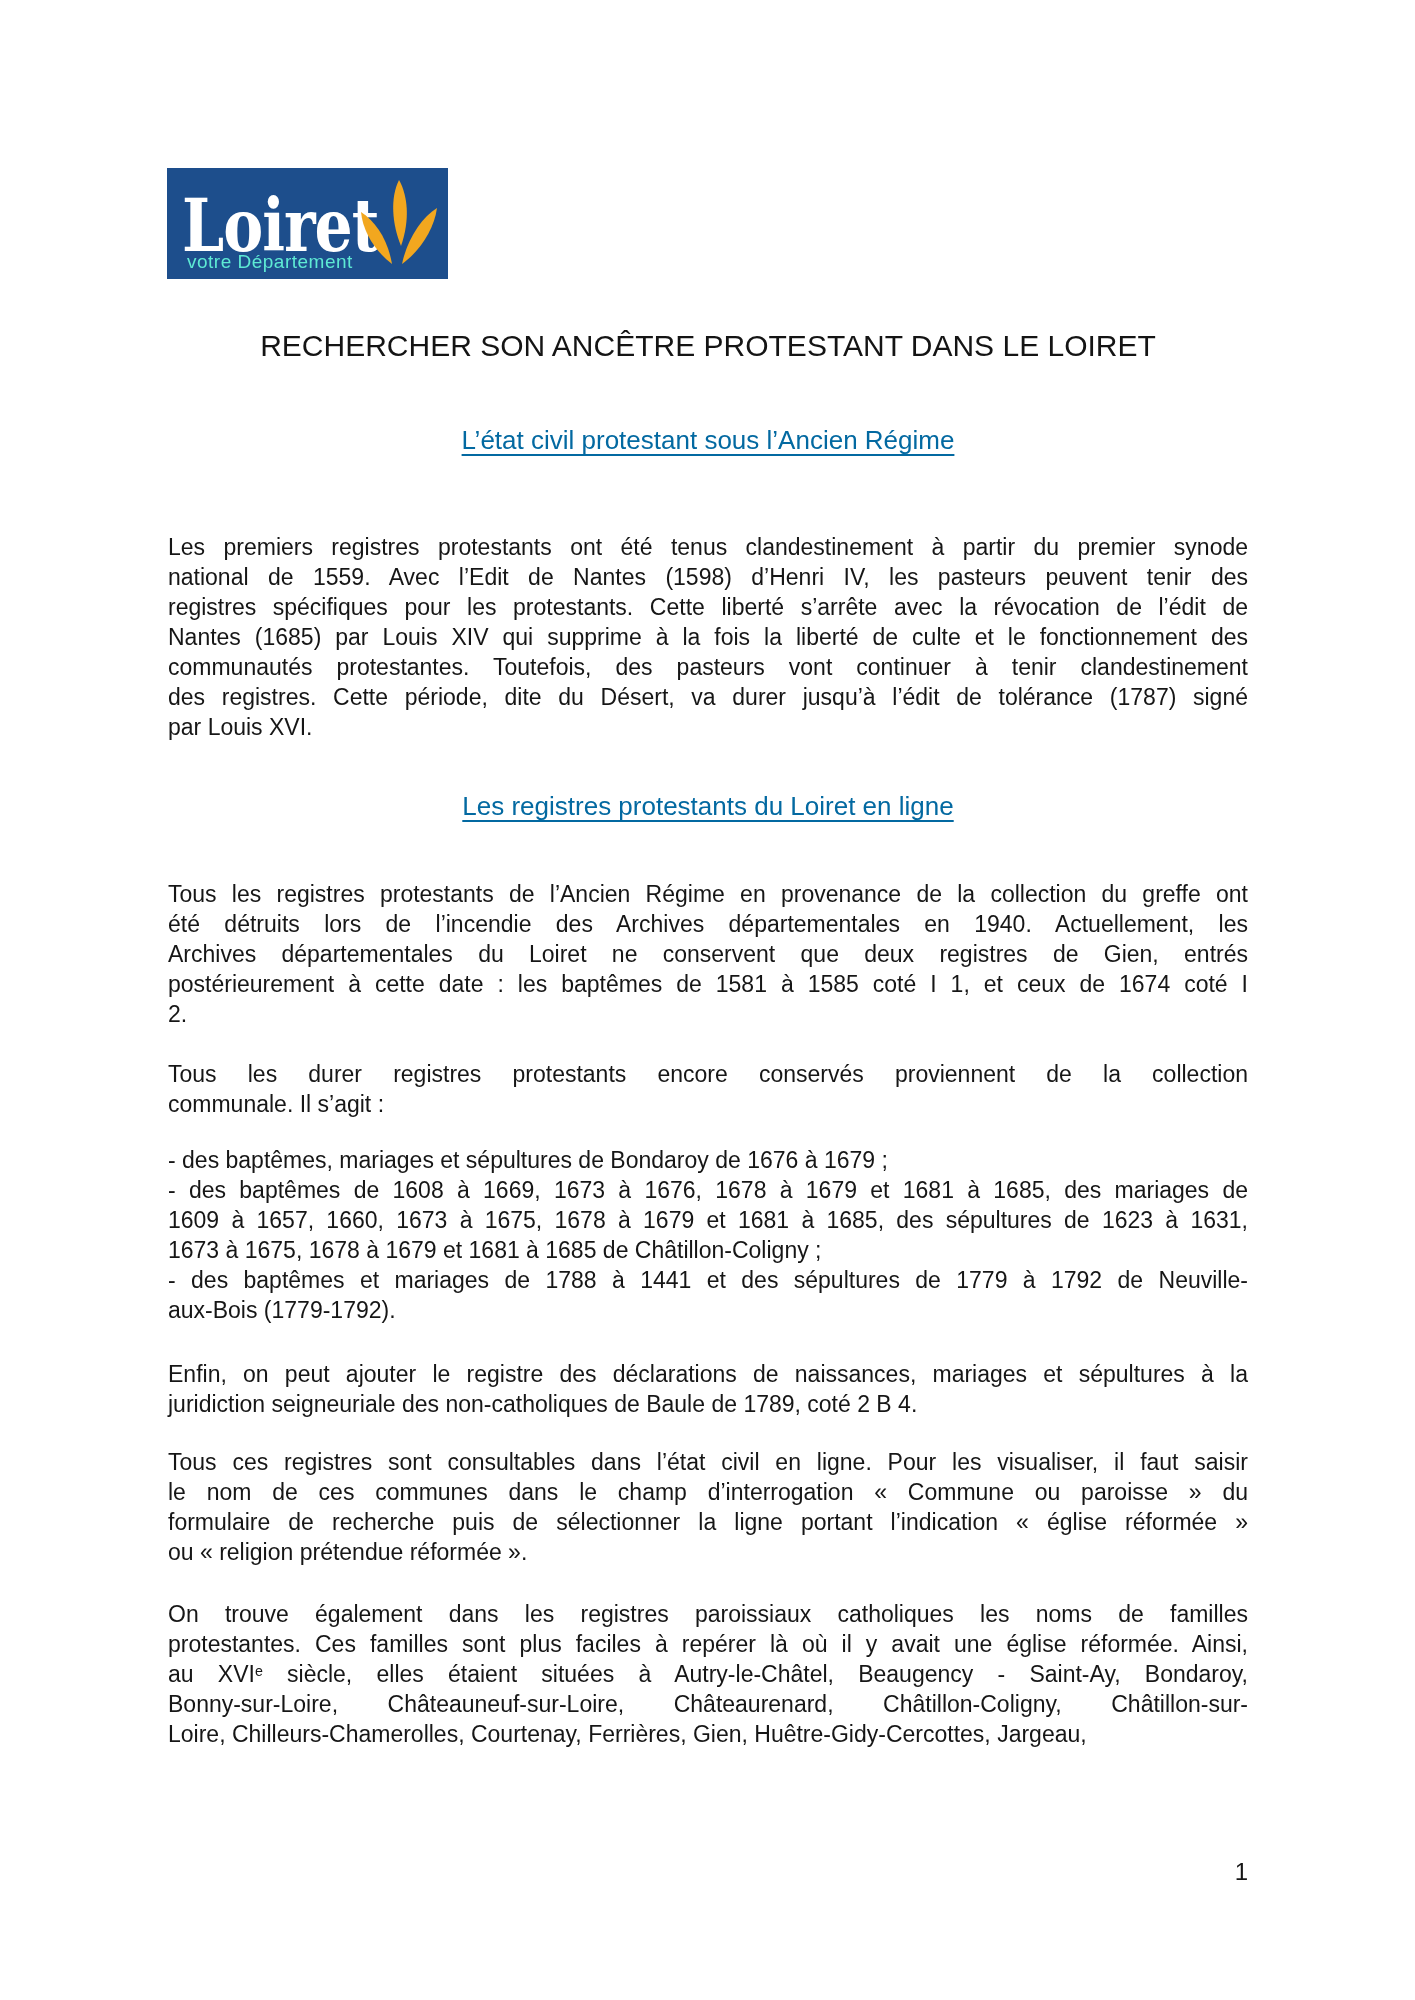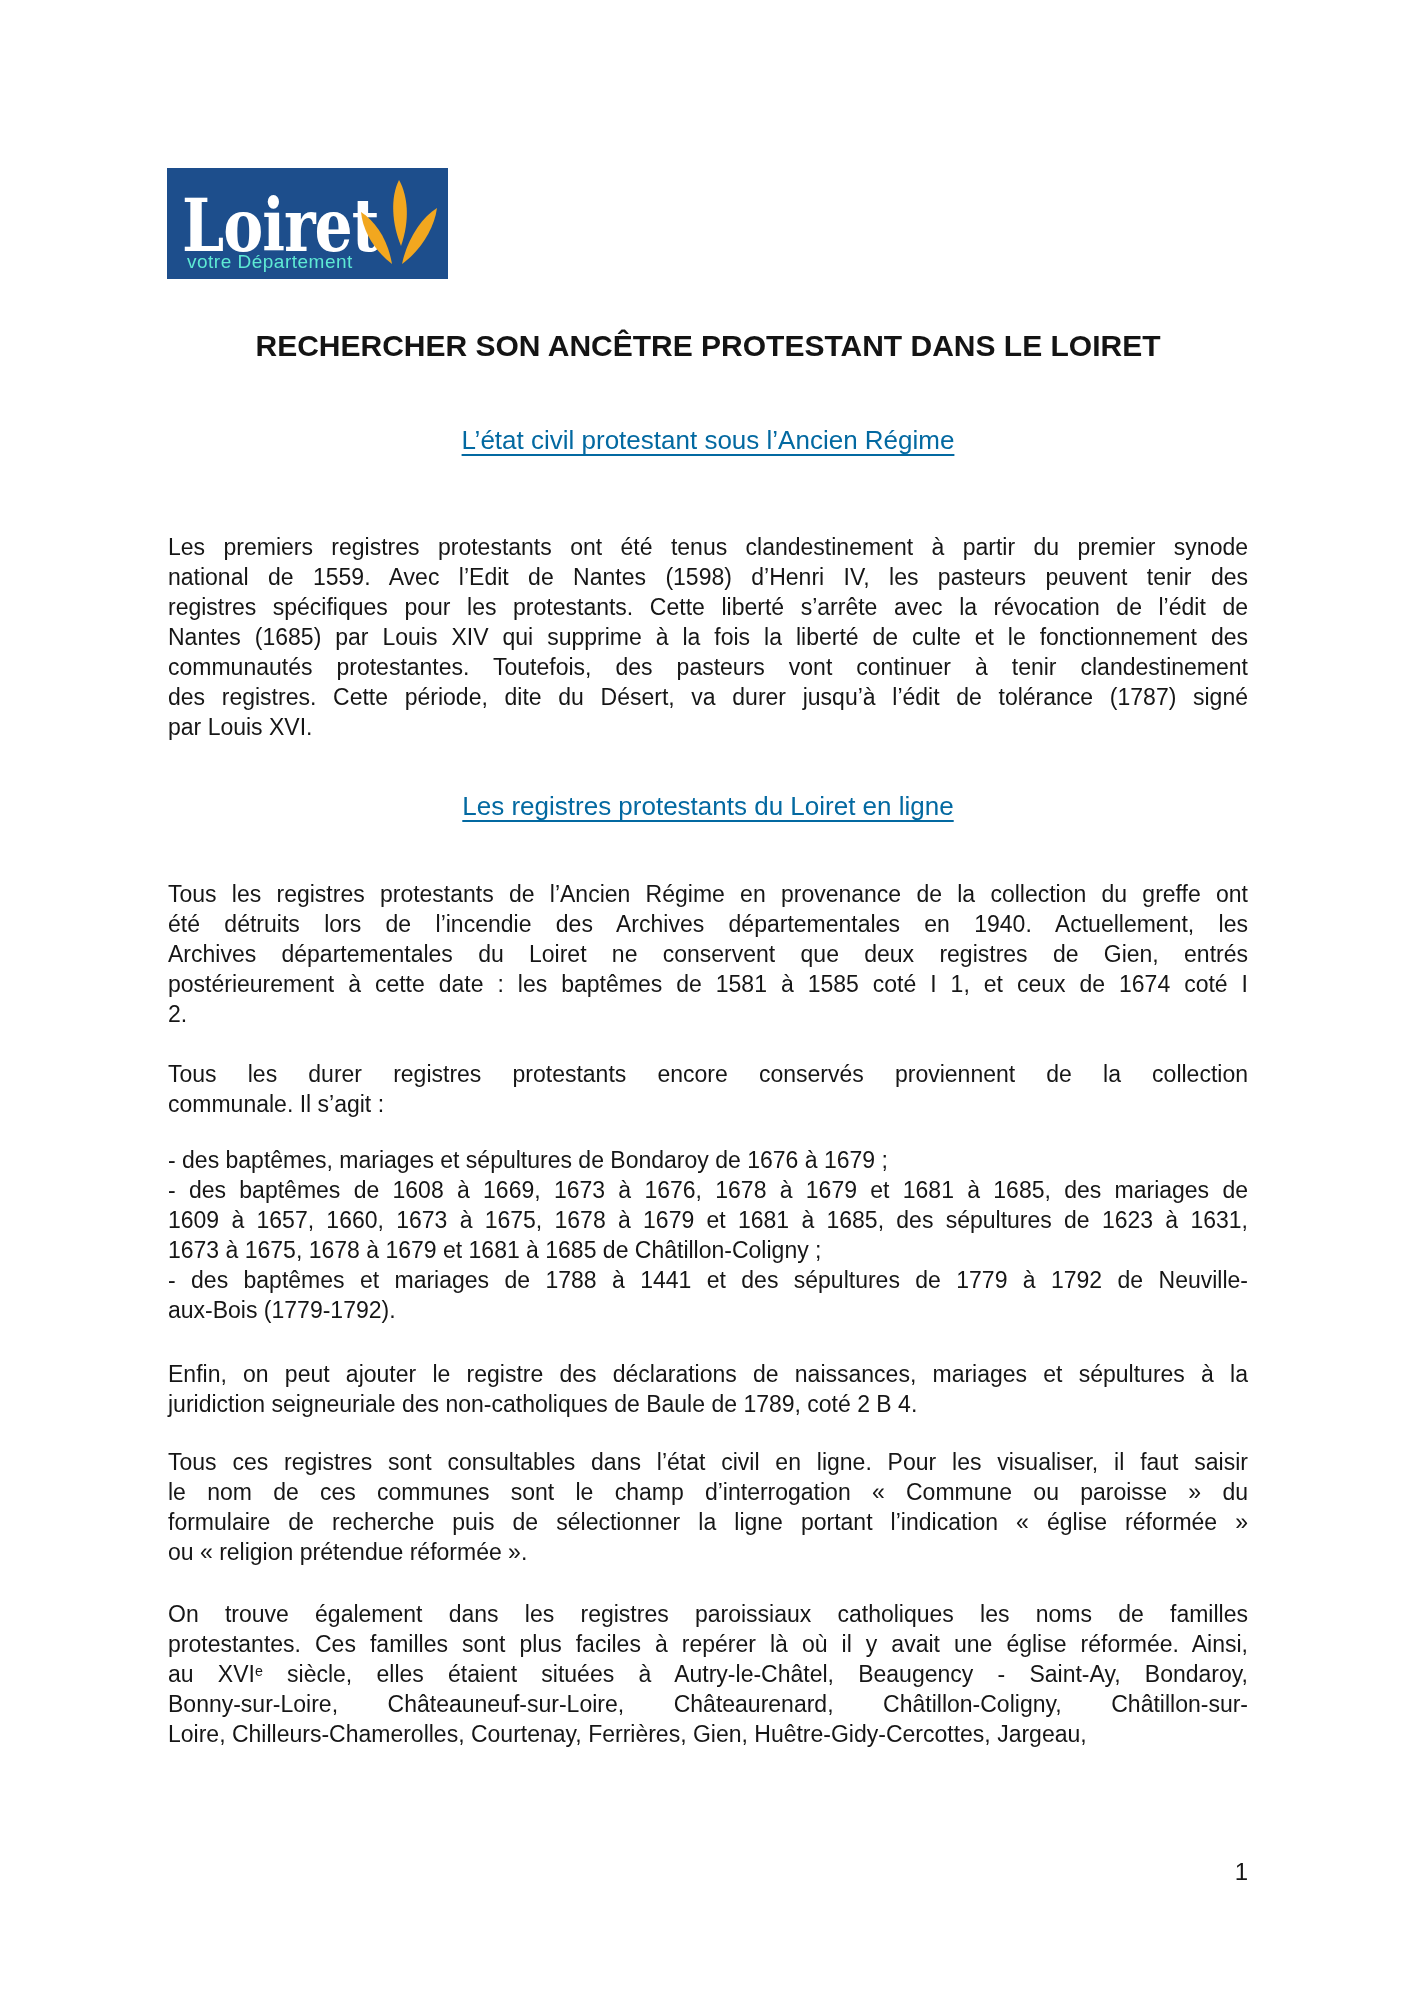--- a/index.html
+++ b/index.html
@@ -48,21 +48,21 @@
     width: 86px; height: 92px;
   }
 
   
   .doc-title {
     position: absolute;
     left: 168px; top: 328px;
     width: 1080px;
     margin: 0;
     font-size: 30px;
-    font-weight: 700;
+    font-weight: 400;
     line-height: 36px;
     text-align: center;
     color: #141414;
     white-space: nowrap;
   }
   .section-heading {
     position: absolute;
     left: 168px;
     width: 1080px;
     margin: 0;
@@ -177,21 +177,21 @@
     <div class="ll">aux-Bois (1779-1792).</div>
   </div>
 
   <div class="para p4">
     <div class="jl">Enfin, on peut ajouter le registre des déclarations de naissances, mariages et sépultures à la</div>
     <div class="ll">juridiction seigneuriale des non-catholiques de Baule de 1789, coté 2 B 4.</div>
   </div>
 
   <div class="para p5">
     <div class="jl">Tous ces registres sont consultables dans l’état civil en ligne. Pour les visualiser, il faut saisir</div>
-    <div class="jl">le nom de ces communes sont le champ d’interrogation « Commune ou paroisse » du</div>
+    <div class="jl">le nom de ces communes dans le champ d’interrogation « Commune ou paroisse » du</div>
     <div class="jl">formulaire de recherche puis de sélectionner la ligne portant l’indication « église réformée »</div>
     <div class="ll">ou « religion prétendue réformée ».</div>
   </div>
 
   <div class="para p6">
     <div class="jl">On trouve également dans les registres paroissiaux catholiques les noms de familles</div>
     <div class="jl">protestantes. Ces familles sont plus faciles à repérer là où il y avait une église réformée. Ainsi,</div>
     <div class="jl"><span>au XVI</span><sup class="sp">e</sup><span> siècle, elles étaient situées à Autry-le-Châtel, Beaugency - Saint-Ay, Bondaroy,</span></div>
     <div class="jl">Bonny-sur-Loire, Châteauneuf-sur-Loire, Châteaurenard, Châtillon-Coligny, Châtillon-sur-</div>
     <div class="ll">Loire, Chilleurs-Chamerolles, Courtenay, Ferrières, Gien, Huêtre-Gidy-Cercottes, Jargeau,</div>

